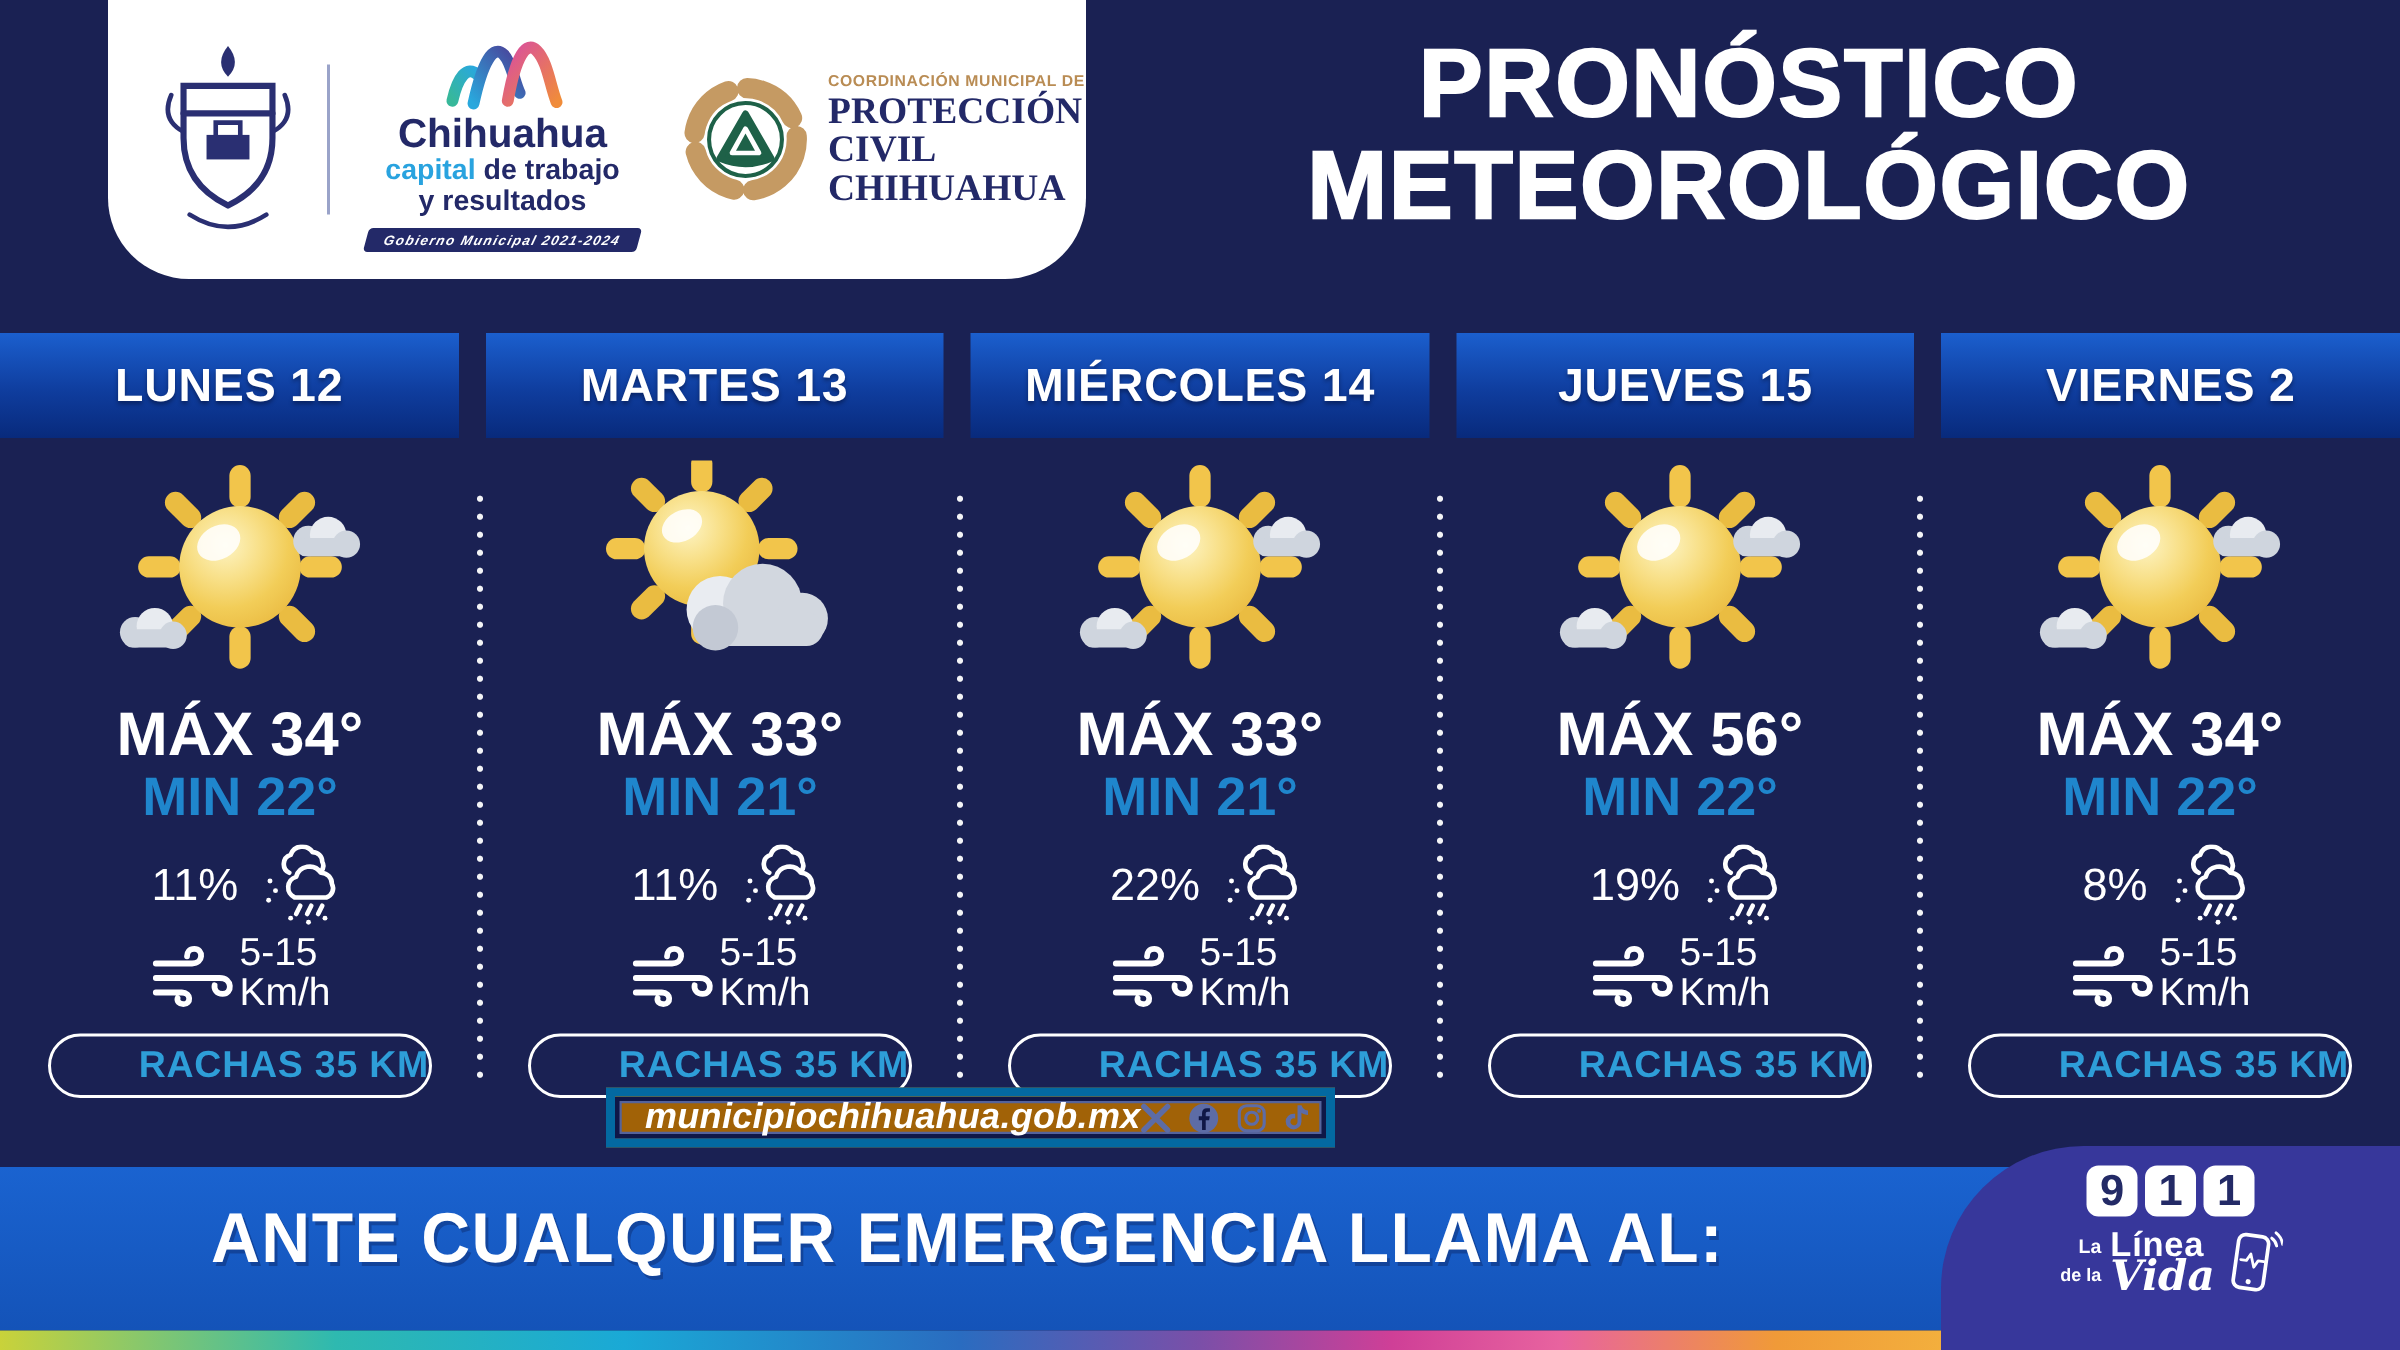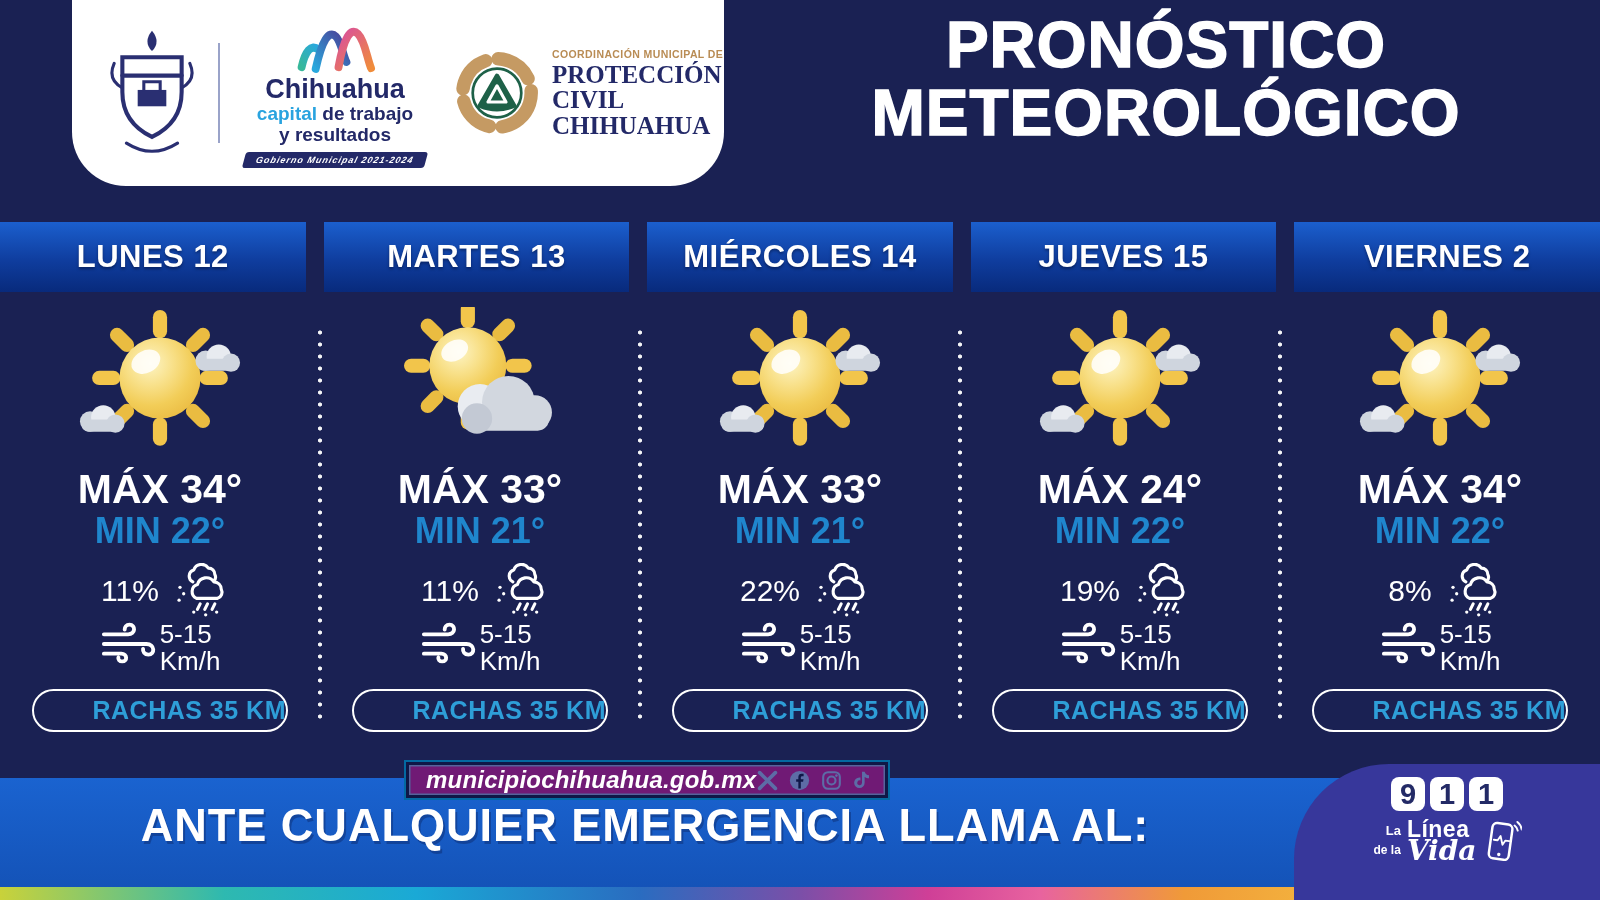--- a/index.html
+++ b/index.html
@@ -15,21 +15,21 @@
   .city-logo .mname{font-size:27px;font-weight:bold;color:#232968;line-height:1;}
   .city-logo .tag{font-size:19px;font-weight:bold;color:#232968;line-height:1.12;}
   .city-logo .tag .accent{color:#29a3df;}
   .ribbon{margin-top:7px;background:#232968;color:#fff;font-size:9px;font-weight:bold;font-style:italic;
           letter-spacing:1px;padding:3px 12px;border-radius:3px;transform:skewX(-15deg);}
   .pc-logo{display:flex;align-items:center;margin-left:22px;}
   .pc-emblem{width:90px;height:90px;flex:none;}
   .pc-text{margin-left:10px;display:flex;flex-direction:column;}
   .pc-small{font-size:10.5px;font-weight:bold;color:#b98c54;letter-spacing:.4px;margin-bottom:2px;}
   .pc-big{font-size:25px;font-weight:bold;color:#232968;line-height:1.02;font-family:"Liberation Serif",serif;}
-  .main-title{position:absolute;left:752px;top:12px;width:828px;text-align:center;color:#fff;
+  .main-title{position:absolute;left:752px;top:22px;width:828px;text-align:center;color:#fff;
               font-size:64px;font-weight:bold;line-height:1.06;letter-spacing:1px;
               -webkit-text-stroke:1.5px #fff;}
   .main-title span{display:block;}
 
   
   .daybar{position:absolute;left:0;top:222px;width:1600px;height:70px;display:flex;gap:18px;}
   .daycell{flex:1;display:flex;align-items:center;justify-content:center;color:#fff;
            font-size:31px;font-weight:bold;letter-spacing:.5px;
            background:linear-gradient(180deg,var(--dg1,#1b5fce) 0%,#0f3d9e 55%,var(--dg2,#082a7c) 100%);
            text-shadow:0 2px 3px rgba(0,0,20,.4);}
@@ -42,37 +42,37 @@
        background-size:4px 12px;}
   .wicon{height:158px;display:flex;align-items:center;justify-content:center;}
   .wicon svg{display:none;width:212px;height:152px;}
   .wicon[data-icon="sun-small-clouds"] svg.v1{display:block;}
   .wicon[data-icon="sun-behind-cloud"] svg.v2{display:block;}
   .max{margin-top:6px;font-size:41px;font-weight:bold;color:#fff;line-height:1.05;}
   .min{font-size:36px;font-weight:bold;color:var(--minblue,#1f86cd);line-height:1.1;}
   .rainrow{margin-top:12px;display:flex;align-items:center;gap:10px;}
   .rain{font-size:30px;color:#fff;margin-left:16px;}
   .rainrow svg{width:66px;height:56px;}
-  .windrow{margin-top:2px;display:flex;align-items:flex-start;}
+  .windrow{margin-top:2px;display:flex;align-items:flex-end;}
   .windrow svg{width:60px;height:46px;}
   .windtxt{font-size:26px;color:#fff;line-height:1.05;text-align:left;}
   .gusts{margin-top:14px;width:256px;box-sizing:border-box;text-align:right;padding:5px 0;
          border:2.5px solid #fff;border-radius:24px;color:var(--gustblue,#2e9ed8);
          font-size:25px;font-weight:bold;letter-spacing:.5px;}
 
   
   .blue-bar{position:absolute;left:0;top:778px;width:1600px;height:109px;z-index:1;
             background:linear-gradient(180deg,#1a63d0,#1453b8);}
   .emergency{position:absolute;top:797px;left:40px;width:1210px;z-index:2;text-align:center;color:#fff;
              font-size:47px;font-weight:bold;letter-spacing:1px;transform:scaleX(.96);
              text-shadow:2px 3px 0 rgba(8,25,80,.35);}
   .rainbow{position:absolute;left:0;top:887px;width:1600px;height:13px;z-index:2;
            background:linear-gradient(90deg,#c9d23a,#2eb9b0 14%,#1aa9d6 26%,#2a6cc0 40%,#7b4fa8 50%,#cf3f97 58%,#e8639f 65%,#f09a38 74%,#f4b83f 84%,#ef8436 92%,#e0485a 100%);}
-  .site-box{position:absolute;left:404px;top:760px;width:486px;height:40px;z-index:5;background:#701a75;
-            border:2px solid #0369a1;box-shadow:inset 0 0 0 3px #0f1747,inset 0 0 0 4.5px #55639b;
+  .site-box{position:absolute;left:404px;top:725px;width:486px;height:40px;z-index:5;background:#a16207;
+            border:6px solid #0369a1;box-shadow:inset 0 0 0 3px #0f1747,inset 0 0 0 4.5px #55639b;
             display:flex;align-items:center;box-sizing:border-box;padding:0 14px 0 20px;}
   .site-text{color:#fff;font-size:24px;font-weight:bold;font-style:italic;letter-spacing:.2px;flex:1;}
   .social{display:flex;align-items:center;gap:11px;}
   .social svg{width:21px;height:21px;display:block;}
   .block911{position:absolute;right:0;bottom:0;width:306px;height:136px;z-index:6;
             background:var(--indigo,#37379b);border-top-left-radius:95px;}
   .tiles{display:flex;justify-content:center;gap:5px;margin-top:13px;}
   .tile{width:34px;height:34px;background:#fff;border-radius:8px;color:#232a66;
         font-size:29px;font-weight:bold;display:flex;align-items:center;justify-content:center;}
   .tagline{margin-top:5px;display:flex;justify-content:center;align-items:center;gap:6px;color:#fff;}
@@ -391,21 +391,21 @@
         </g>
         <g transform="translate(6,98)">
           <circle cx="13" cy="15" r="10" fill="#cfd5de"></circle>
               <circle cx="26" cy="11" r="12" fill="#e8ebf0"></circle>
           <circle cx="38" cy="17" r="9" fill="#cfd5de"></circle>
               <rect x="5" y="13" width="40" height="12" rx="6" fill="#cfd5de"></rect>
         </g>
       </svg>
 
     </div>
-    <div class="max">MÁX 24°</div>
+    <div class="max">MÁX 56°</div>
     <div class="min">MIN 22°</div>
     <div class="rainrow">
       <span class="rain">19%</span>
       <svg viewBox="0 0 72 60">
         <g fill="none" stroke="#fff" stroke-width="3.4" stroke-linecap="round" stroke-linejoin="round">
           <path d="M26 20 a7 7 0 0 1 1 -13 a9 9 0 0 1 16 -2 a7 7 0 0 1 7 7 a6 6 0 0 1 -1 7"></path>
           <path d="M30 38 a8 8 0 0 1 1 -15 a10 10 0 0 1 18 -3 a8 8 0 0 1 8 8 a7 7 0 0 1 -4 10 z"></path>
           <path d="M34 44 l-3 6 M42 44 l-3 6 M50 44 l-3 6"></path>
         </g>
         <g fill="#fff">

